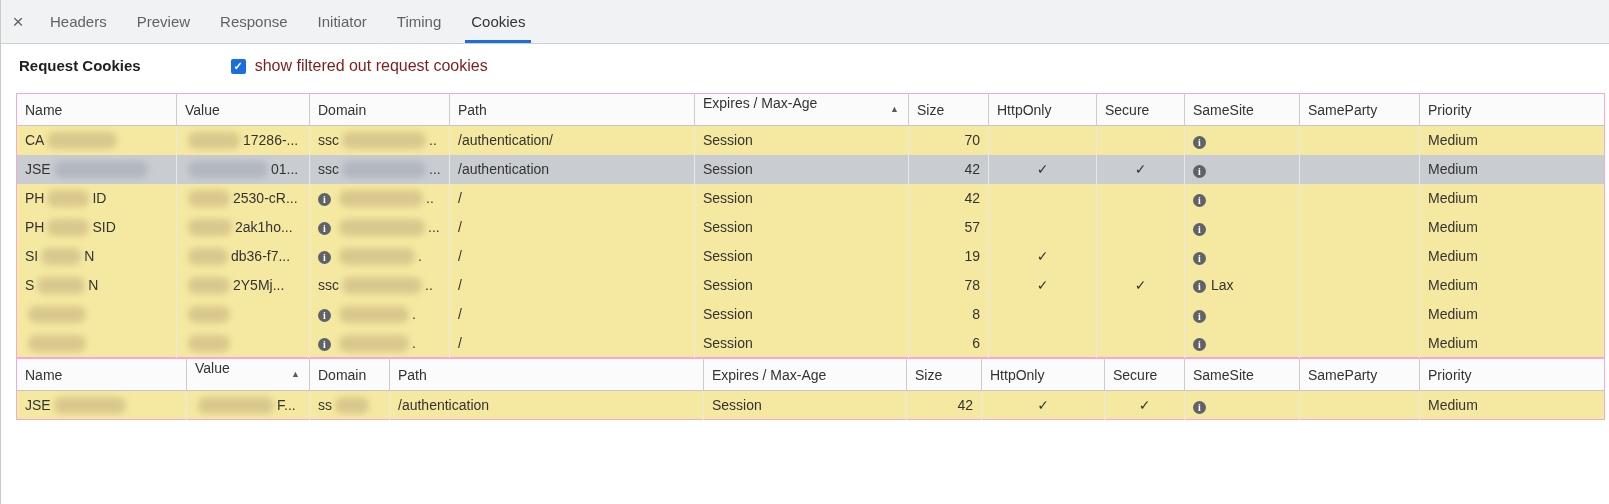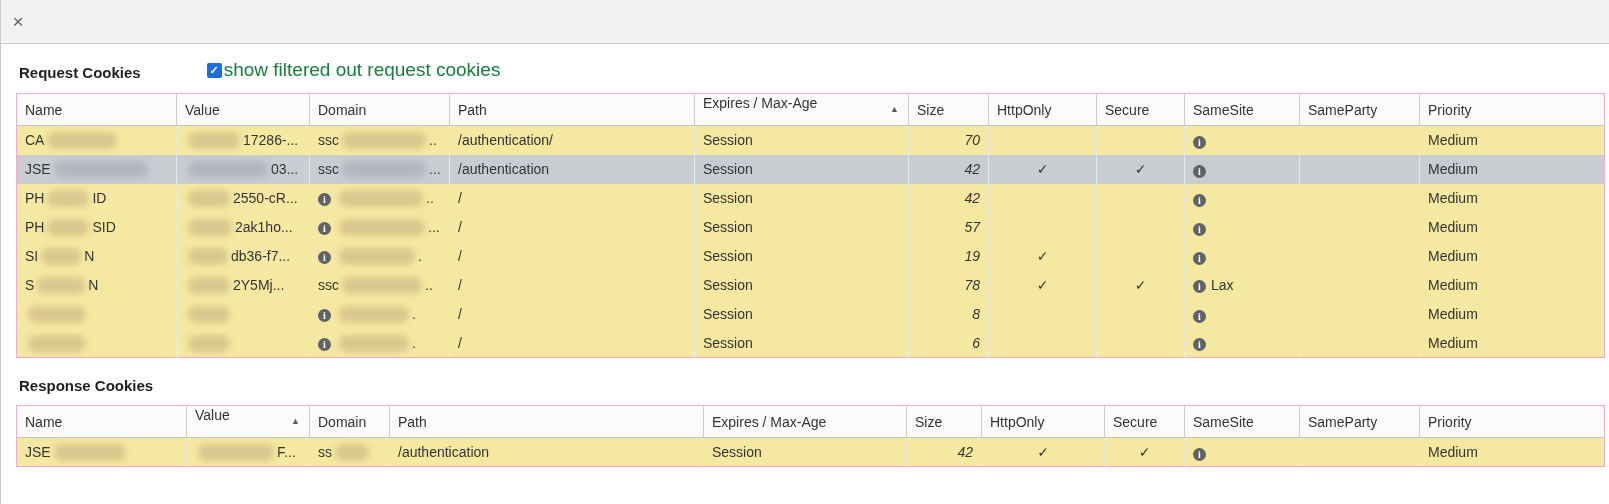--- a/index.html
+++ b/index.html
@@ -30,29 +30,29 @@
   .tab {
     padding: 0 6px; margin: 0 9px;
     display: flex; align-items: center;
     font-size: 15px; color: #5f6368; cursor: pointer;
     white-space: nowrap;
   }
   .tab.active { color: #333; box-shadow: inset 0 -3px 0 #1a6ee0; }
 
   
   .content { padding: 0 6px 0 15px; }
-  .section-header { display: flex; align-items: flex-end; margin: 13px 0 12px 3px; height: 24px; }
+  .section-header { display: flex; align-items: flex-start; margin: 13px 0 12px 3px; height: 24px; gap: 24px; }
   .section-title { font-weight: bold; font-size: 15px; color: #1f1f1f; }
   .filter-check { display: flex; align-items: center; margin-left: 66px; cursor: pointer; }
   .checkbox {
     width: 15px; height: 15px;
     background: #1a6ee0; border-radius: 2px;
     color: #fff; font-size: 11px; line-height: 15px; text-align: center; font-weight: bold;
   }
-  .filter-check .lbl { margin-left: 2px; font-size: 19px; color: #15803d; }
+  .filter-check .lbl { margin-left: 9px; font-size: 16px; color: #7f1d1d; }
   .response-title { font-weight: bold; font-size: 15px; color: #1f1f1f; margin: 19px 0 11px 3px; }
 
   
   table.cookie-table {
     border-collapse: collapse; table-layout: fixed;
     width: 1588px;
     border: 1px solid #f9a8d4;
     font-size: 14px;
   }
   .cookie-table th {
@@ -64,21 +64,21 @@
     white-space: nowrap; overflow: hidden;
   }
   .cookie-table th:last-child, .cookie-table td:last-child { border-right: none; }
   .cookie-table td {
     height: 29px; padding: 0 8px;
     border-right: 1px solid rgba(0,0,0,0.09);
     white-space: nowrap; overflow: hidden;
   }
   tr.row-yellow   { background: #f5e9a1; }
   tr.row-selected { background: #c9cdd2; }
-  .al-right  { text-align: right; font-style: italic; }
+  .al-right  { text-align: right; }
   .al-center { text-align: center; }
 
   .sort-icon { float: right; font-size: 9px; color: #5a5a5a; line-height: 31px; margin-right: 1px; }
 
   .redact {
     display: inline-block; height: 17px; border-radius: 8px;
     filter: blur(3px); vertical-align: middle; margin: 0 3px;
   }
   .row-yellow .redact   { background: #d9c88d; }
   .row-selected .redact { background: #b2b7bf; }
@@ -92,20 +92,28 @@
   }
   .seg-text { vertical-align: middle; }
 </style>
 </head>
 <body>
 
 <div class="panel">
 
   <div class="tabbar">
     <div class="close-btn">×</div>
+    <div class="tabs">
+        <div class="tab">Headers</div>
+        <div class="tab">Preview</div>
+        <div class="tab">Response</div>
+        <div class="tab">Initiator</div>
+        <div class="tab">Timing</div>
+        <div class="tab active">Cookies</div>
+      </div>
   </div>
 
   <div class="content">
 
     <div class="section-header">
       <span class="section-title">Request Cookies</span>
       <span class="filter-check">
         <span class="checkbox">✓</span>
         <span class="lbl">show filtered out request cookies</span>
       </span>
@@ -149,34 +157,34 @@
             <td>Session</td>
             <td class="al-right">70</td>
             <td class="al-center"></td>
             <td class="al-center"></td>
             <td><span class="info-icon">i</span></td>
             <td></td>
             <td>Medium</td>
           </tr>
           <tr class="row-selected">
             <td><span class="seg-text">JSE</span><span class="redact" style="width: 94px;"></span></td>
-            <td><span class="redact" style="width: 80px;"></span><span class="seg-text">03...</span></td>
+            <td><span class="redact" style="width: 80px;"></span><span class="seg-text">01...</span></td>
             <td><span class="seg-text">ssc</span><span class="redact" style="width: 84px;"></span><span class="seg-text">...</span></td>
             <td>/authentication</td>
             <td>Session</td>
             <td class="al-right">42</td>
             <td class="al-center">✓</td>
             <td class="al-center">✓</td>
             <td><span class="info-icon">i</span></td>
             <td></td>
             <td>Medium</td>
           </tr>
           <tr class="row-yellow">
             <td><span class="seg-text">PH</span><span class="redact" style="width: 42px;"></span><span class="seg-text">ID</span></td>
-            <td><span class="redact" style="width: 42px;"></span><span class="seg-text">2550-cR...</span></td>
+            <td><span class="redact" style="width: 42px;"></span><span class="seg-text">2530-cR...</span></td>
             <td><span class="info-icon">i</span><span class="redact" style="width: 84px;"></span><span class="seg-text">..</span></td>
             <td>/</td>
             <td>Session</td>
             <td class="al-right">42</td>
             <td class="al-center"></td>
             <td class="al-center"></td>
             <td><span class="info-icon">i</span></td>
             <td></td>
             <td>Medium</td>
           </tr>
@@ -241,21 +249,20 @@
             <td class="al-right">6</td>
             <td class="al-center"></td>
             <td class="al-center"></td>
             <td><span class="info-icon">i</span></td>
             <td></td>
             <td>Medium</td>
           </tr>
         </tbody>
       </table>
 
-    <div class="response-title">Response Cookies</div>
 
     <table class="cookie-table" id="response-table">
         <colgroup>
           <col style="width: 170px;">
           <col style="width: 123px;">
           <col style="width: 80px;">
           <col style="width: 314px;">
           <col style="width: 203px;">
           <col style="width: 75px;">
           <col style="width: 123px;">

